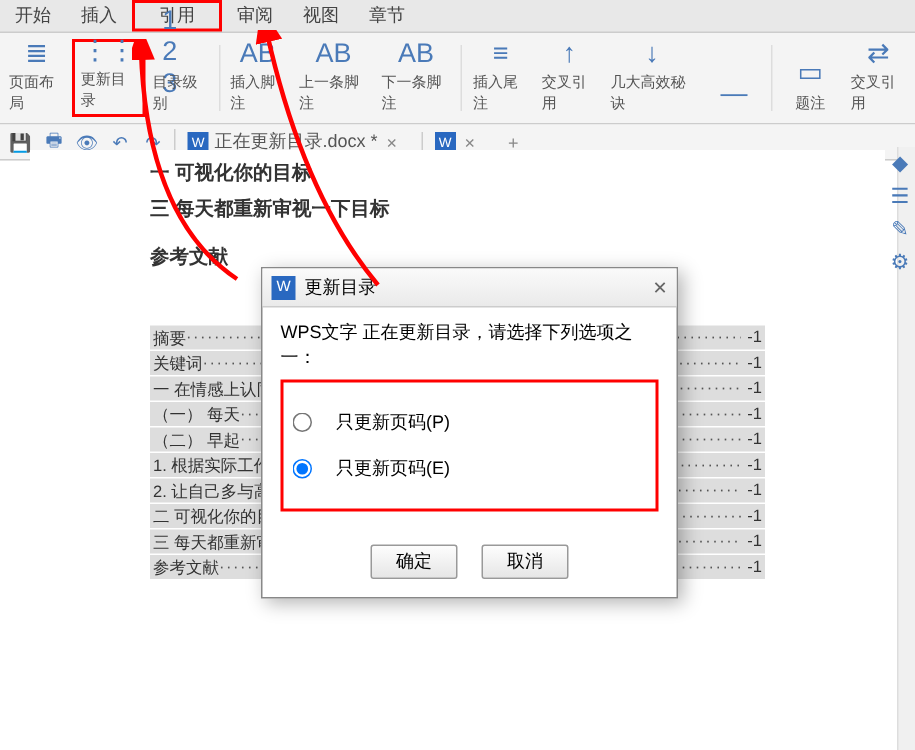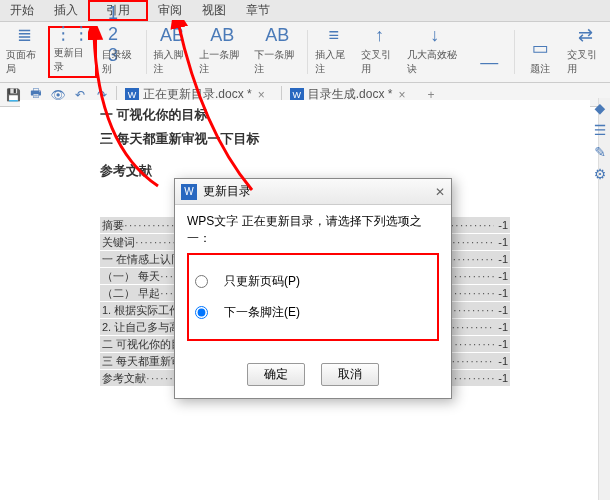--- a/index.html
+++ b/index.html
@@ -110,21 +110,20 @@
   <span class="qi">👁</span>
   <span class="qi">↶</span>
   <span class="qi">↷</span>
   <div class="doctab">
     <span class="wico">W</span>
     <span>正在更新目录.docx *</span>
     <span class="close">×</span>
   </div>
   <div class="doctab">
     <span class="wico">W</span>
-    <span>目录生成.docx *</span>
     <span class="close">×</span>
   </div>
   <span class="plus">+</span>
 </div>
 
 <div class="page">
   <div class="head">一 可视化你的目标</div>
   <div class="head">三 每天都重新审视一下目标</div>
   <div class="head" style="margin-top:14px">参考文献</div>
   <div style="height:30px"></div>
@@ -190,21 +189,21 @@
   </div>
   <div class="dlgbody">
     <div>WPS文字 正在更新目录，请选择下列选项之一：</div>
     <div class="opts">
       <label class="opt">
         <input type="radio" name="u" style="">
         <span>只更新页码(P)</span>
       </label>
       <label class="opt">
         <input type="radio" name="u" checked="" style="">
-        <span>下一条脚注(E)</span>
+        <span>只更新页码(E)</span>
       </label>
     </div>
   </div>
   <div class="dlgbtns">
     <button>确定</button>
     <button>取消</button>
   </div>
 </div>
 
 <svg class="arrow1" width="90" height="170">

